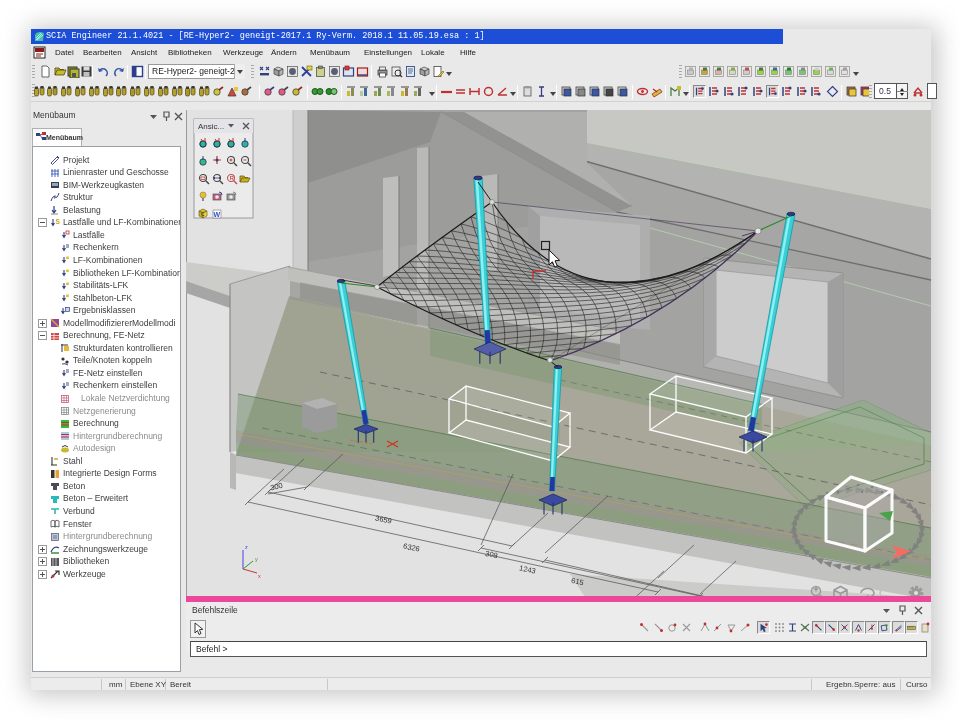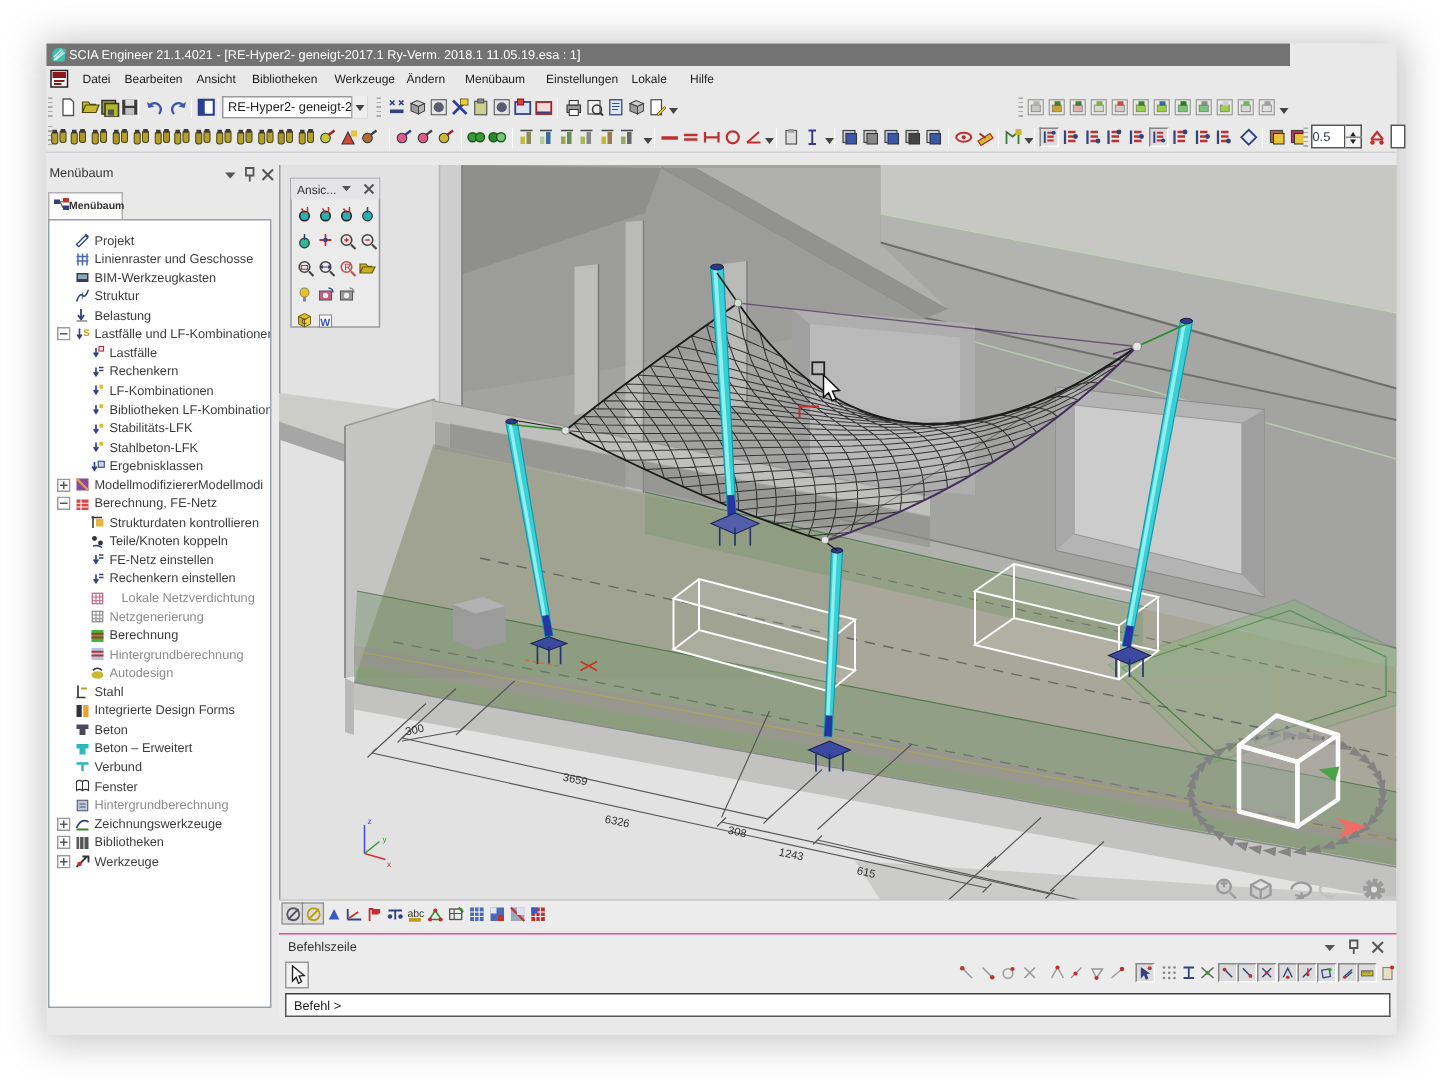--- a/index.html
+++ b/index.html
@@ -1,30 +1,30 @@
 <!DOCTYPE html>
 <html><head><meta charset="utf-8"><style>
 *{margin:0;padding:0;box-sizing:border-box;}
 html,body{width:960px;height:720px;background:#fff;font-family:"Liberation Sans",sans-serif;overflow:hidden;}
 #shadow{position:absolute;left:27px;top:26px;width:911px;height:670px;background:rgba(110,110,110,.38);filter:blur(12px);border-radius:8px;}
 #win{position:absolute;left:31px;top:29px;width:900px;height:661px;background:#e9e9e9;}
-#title{position:absolute;left:0;top:0;width:829px;height:15px;background:#737373;color:#fff;font-size:8.5px;line-height:15px;}
+#title{position:absolute;left:0;top:0;width:752px;height:15px;background:#1d4ed8;color:#fff;font-size:8.5px;line-height:15px;font-family:Liberation Mono, monospace;}
 #title .txt{position:absolute;left:15px;top:0;}
 #menubar{position:absolute;left:0;top:15px;width:900px;height:18px;background:#e9e9e9;font-size:8px;color:#1a1a1a;}
 .menu{position:absolute;top:4px;}
 #tb1{position:absolute;left:0;top:33px;width:900px;height:19px;background:#e9e9e9;}
 #tb2{position:absolute;left:0;top:52px;width:900px;height:21px;background:#e9e9e9;border-bottom:1px solid #d2d2d2;}
 #leftpanel{position:absolute;left:0;top:73px;width:155px;height:572px;background:#e9e9e9;}
 #lp-head{position:absolute;left:2px;top:8px;width:151px;height:16px;font-size:8.5px;color:#333;}
 #lp-tab{font-size:7px;position:absolute;left:1px;top:26px;width:50px;height:18px;background:#fdfdfd;border:1px solid #b0b0b0;border-bottom:none;font-weight:bold;color:#333;z-index:3;}
 #tree{position:absolute;left:1px;top:44px;width:149px;height:526px;background:#fff;border:1px solid #9aa0a8;overflow:hidden;}
 .ti{position:absolute;font-size:8.5px;color:#3c3c3c;white-space:nowrap;}
 .tg{color:#8b8b8b;}
 #canvas{position:absolute;left:155px;top:81px;width:745px;height:510px;}
-#cmdpanel{position:absolute;left:155px;top:593px;width:745px;height:57px;background:#ececec;border-top:1px solid #ec4899;}
+#cmdpanel{position:absolute;left:155px;top:567px;width:745px;height:57px;background:#ececec;border-top:6px solid #ec4899;}
 #cmdtitle{position:absolute;left:6px;top:3px;font-size:8.5px;color:#333;}
 #cmdinput{position:absolute;left:4px;top:39px;width:737px;height:16px;background:#fff;border:1px solid #555;border-top:1.5px solid #444;font-size:8.5px;color:#222;line-height:14px;padding-left:5px;}
 #statusbar{position:absolute;left:0;top:648px;width:900px;height:13px;background:#ececec;border-top:1px solid #cfcfcf;font-size:8px;color:#333;}
 .sseg{position:absolute;top:1px;height:11px;border-left:1px solid #c6c6c6;}
 .sbt{position:absolute;top:1.5px;}
 </style></head><body>
 <div id="shadow"></div>
 <div id="win">
     <div id="title">
       <svg style="position:absolute;left:2px;top:1px" width="13" height="13" viewBox="0 0 13 13">
@@ -475,21 +475,21 @@
         <rect x="2" y="2" width="8" height="8" fill="#c03060" stroke="#444" stroke-width="0.8"></rect>
         <rect x="4" y="4" width="7" height="7" fill="#e8c53a" stroke="#333" stroke-width="0.7"></rect>
       </svg>
       <svg style="position:absolute;left:842px;top:4px;" width="13" height="13" viewBox="0 0 13 13">
         <rect x="2" y="6" width="3" height="5" fill="#b0b0b0"></rect>
         <rect x="6" y="3" width="3" height="8" fill="#6a8a3a"></rect>
         <path d="M2,2 h8" stroke="#444"></path>
       </svg>
       <div style="position:absolute;left:857px;top:11px;width:0;height:0;border:3px solid transparent;border-top:4px solid #444"></div>
       <div style="position:absolute;left:838px;top:4px;width:3px;height:14px;background:repeating-linear-gradient(#aaa 0 1px,#e9e9e9 1px 3px)"></div>
-      <div style="position:absolute;left:843px;top:2px;width:23px;height:16px;background:#fff;border:1px solid #555;font-size:8.5px;color:#335;text-align:left;line-height:14px;padding-right:1px">0.5</div>
+      <div style="position:absolute;left:843px;top:2px;width:23px;height:16px;background:#fff;border:1px solid #555;font-size:8.5px;color:#335;text-align:center;line-height:14px;padding-right:1px">0.5</div>
       <div style="position:absolute;left:866px;top:2px;width:11px;height:16px;background:#f4f4f4;border:1px solid #555;border-left:none"></div>
       <div style="position:absolute;left:869px;top:5px;width:0;height:0;border:2.5px solid transparent;border-bottom:3.5px solid #222"></div>
       <div style="position:absolute;left:866px;top:9.5px;width:11px;height:1px;background:#888"></div>
       <div style="position:absolute;left:869px;top:12px;width:0;height:0;border:2.5px solid transparent;border-top:3.5px solid #222"></div>
       <svg style="position:absolute;left:881px;top:4px;" width="13" height="13" viewBox="0 0 13 13">
         <path d="M2,8 l4,-5 4,5 M2,8 h8" stroke="#c03030" stroke-width="1.4" fill="none"></path>
         <circle cx="3" cy="10" r="1.5" fill="#c03030"></circle>
         <circle cx="9" cy="10" r="1.5" fill="#c03030"></circle>
       </svg>
       <div style="position:absolute;left:896px;top:2px;width:10px;height:16px;background:#fff;border:1px solid #555"></div>
@@ -1204,12 +1204,25 @@
       <svg style="position:absolute;left:719px;top:19px;background:#dcdcdc;border:1px solid #888;border-right-color:#fff;border-bottom-color:#fff;" width="13" height="13" viewBox="0 0 13 13">
         <rect x="2" y="5" width="9" height="4" fill="#c8b832" stroke="#555" stroke-width="0.7"></rect>
         <path d="M4,5 v2 M6,5 v2 M8,5 v2" stroke="#555" stroke-width="0.6"></path>
       </svg>
       <svg style="position:absolute;left:733px;top:19px;" width="13" height="13" viewBox="0 0 13 13">
         <rect x="3" y="3" width="6" height="8" fill="#e8e0c0" stroke="#888" stroke-width="0.8"></rect>
         <circle cx="9" cy="3" r="1.4" fill="#c03030"></circle>
       </svg>
       <div id="cmdinput">Befehl &gt;</div>
     </div>
+    <div id="statusbar">
+      <div class="sseg" style="left:70px"></div>
+      <div class="sseg" style="left:94px"></div>
+      <div class="sseg" style="left:134px"></div>
+      <div class="sseg" style="left:296px"></div>
+      <div class="sseg" style="left:780px"></div>
+      <div class="sseg" style="left:869px"></div>
+      <span class="sbt" style="left:78px">mm</span>
+      <span class="sbt" style="left:99px">Ebene XY</span>
+      <span class="sbt" style="left:139px">Bereit</span>
+      <span class="sbt" style="left:795px">Ergebn.Sperre: aus</span>
+      <span class="sbt" style="left:875px">Curso</span>
+    </div>
   </div>
 </body></html>

